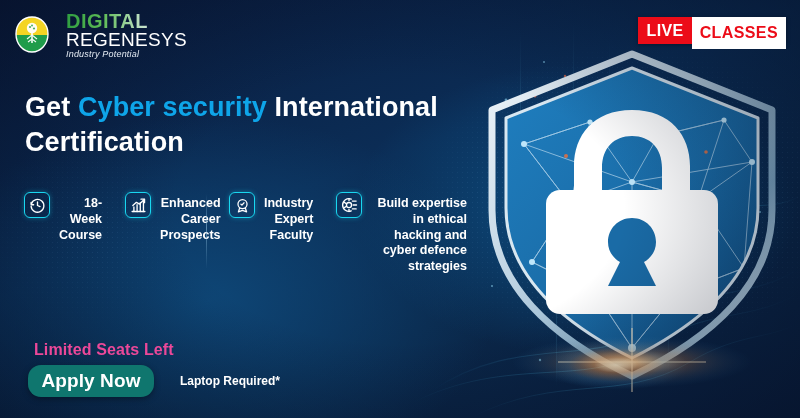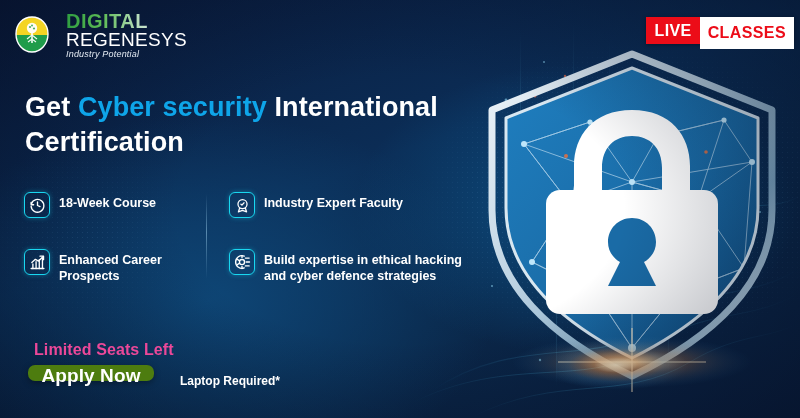--- a/index.html
+++ b/index.html
@@ -65,21 +65,21 @@
     font-size: 19px; font-weight: 400; color: #ffffff; letter-spacing: .3px;
     display: block; margin-top: -1px;
   }
   .logo-tagline {
     font-size: 9px; color: #e3eaf2; display: block;
     margin-top: 1px; letter-spacing: .2px; font-style: italic;
   }
 
   
   .live-badge {
-    position: absolute; right: 6px; top: 17px;
+    position: absolute; right: 14px; top: 17px;
     display: flex; height: 27px; align-items: stretch;
     box-shadow: 0 1px 4px rgba(0,0,0,.35);
   }
   .live-badge .live {
     background: #ec0c18; color: #ffffff;
     font-size: 16px; font-weight: 700; letter-spacing: .4px;
     padding: 0 8px; display: flex; align-items: center;
   }
   .live-badge .classes {
     background: #ffffff; color: #ec0c18;
@@ -95,21 +95,21 @@
     line-height: 1.28; letter-spacing: .1px;
   }
   .headline .accent { color: #0ea5e9; }
 
   
   .features {
     position: absolute; left: 24px; top: 192px;
     width: 460px;
     display: flex;
   }
-  .feat-col { display: flex; flex-direction: column; gap: 31px; }
+  .feat-col { display: flex; flex-direction: row; gap: 23px; text-align: right; }
   .feat-col.left { width: 182px; }
   .feat-col.right { width: 260px; padding-left: 22px; }
   .divider {
     width: 1px; align-self: stretch; margin: 2px 0 6px 0;
     background: linear-gradient(180deg, rgba(140,190,225,0) 0%, rgba(150,200,230,.55) 45%, rgba(140,190,225,0) 100%);
   }
   .feature { display: flex; align-items: flex-start; gap: 9px; }
   .feat-icon {
     width: 26px; height: 26px; flex: 0 0 26px;
     border: 1.6px solid #19d7f0; border-radius: 6px;
@@ -121,22 +121,22 @@
     line-height: 1.26; padding-top: 4px;
   }
 
   
   .seats {
     position: absolute; left: 34px; top: 341px;
     font-size: 16px; font-weight: 700; color: #ec4899; letter-spacing: .1px;
   }
   .apply-btn {
     position: absolute; left: 28px; top: 365px;
-    width: 126px; height: 16px;
-    background: #4d7c0f; border: none; border-radius: 7px;
+    width: 126px; height: 32px;
+    background: #0f766e; border: none; border-radius: 13px;
     color: #ffffff; font-size: 19px; font-weight: 700;
     font-family: "Liberation Sans", sans-serif;
     cursor: pointer; letter-spacing: .1px;
     box-shadow: 0 2px 6px rgba(0,0,0,.35);
   }
   .laptop-note {
     position: absolute; left: 180px; top: 374px;
     font-size: 12px; font-weight: 700; color: #ffffff;
   }
 

